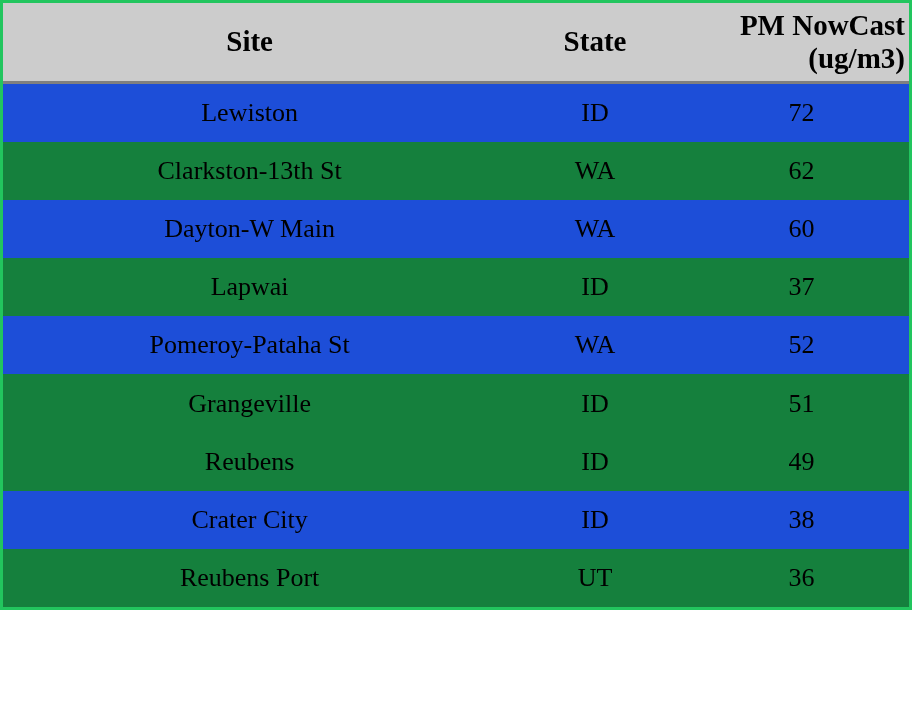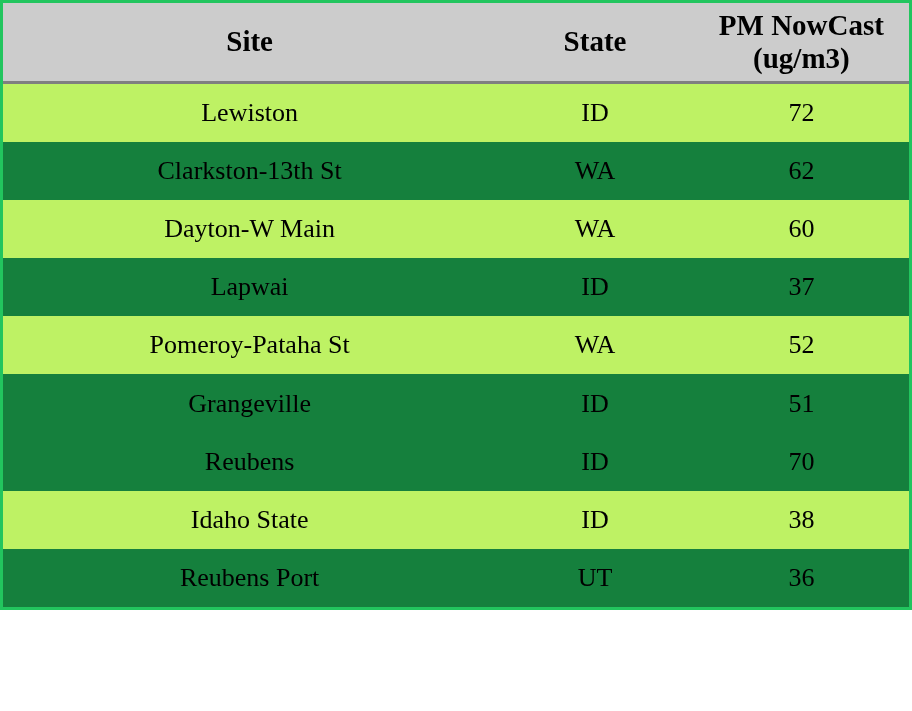--- a/index.html
+++ b/index.html
@@ -35,32 +35,32 @@
     font-size: 29px;
     color: #000000;
     text-align: center;
     vertical-align: middle;
     padding: 6px 4px;
     border-bottom: 3px solid #808080;
     line-height: 1.13;
   }
   thead th.col-site { width: 55%; }
   thead th.col-state { width: 21.5%; }
-  thead th.col-pm { width: 23.5%; }
+  thead th.col-pm { width: 23.5%; text-align: right; }
   tbody td {
     font-family: "Liberation Serif", serif;
     font-size: 26px;
     color: #000000;
     text-align: center;
     vertical-align: middle;
     padding: 8px 4px;
     border: none;
   }
   tbody tr.row-odd {
-    background: #bef264;
+    background: #1d4ed8;
     padding-left: 20px;
   }
   tbody tr.row-even {
     background: #15803d;
   }
 </style>
 </head>
 <body>
 
 <div class="table-frame">
@@ -99,24 +99,24 @@
         <td>52</td>
       </tr>
       <tr class="row-even">
         <td>Grangeville</td>
         <td>ID</td>
         <td>51</td>
       </tr>
       <tr class="row-even">
         <td>Reubens</td>
         <td>ID</td>
-        <td>70</td>
+        <td>49</td>
       </tr>
       <tr class="row-odd">
-        <td>Idaho State</td>
+        <td>Crater City</td>
         <td>ID</td>
         <td>38</td>
       </tr>
       <tr class="row-even">
         <td>Reubens Port</td>
         <td>UT</td>
         <td>36</td>
       </tr>
     </tbody>
   </table>

